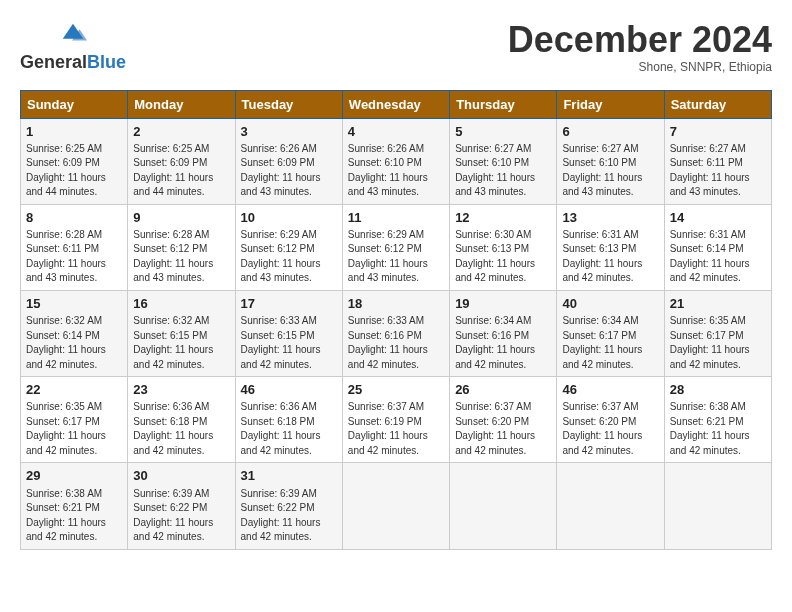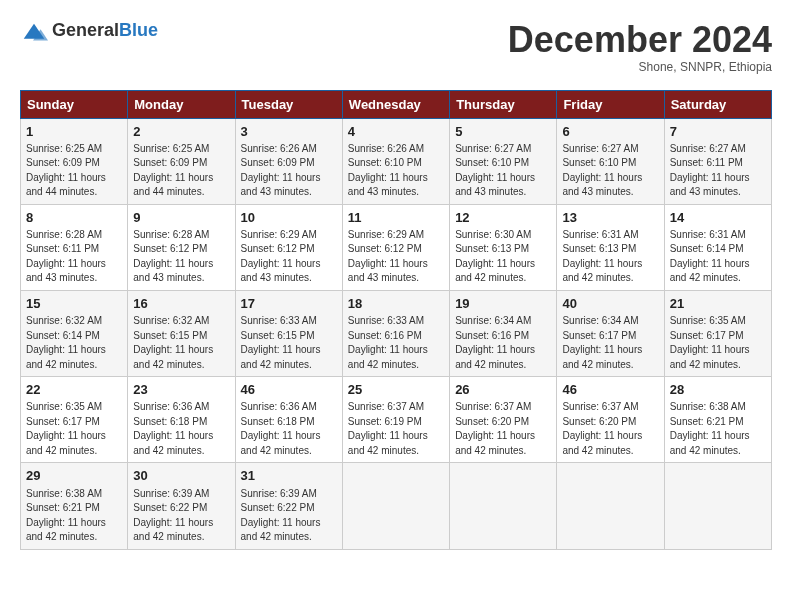--- a/index.html
+++ b/index.html
@@ -11,21 +11,23 @@
       padding: 20px;
     }
     .header-area {
       display: flex;
       justify-content: space-between;
       align-items: flex-start;
       margin-bottom: 16px;
     }
     .logo {
       display: flex;
+      align-items: center;
       gap: 4px;
+      flex-direction: column;
     }
     .logo-text-general {
       font-size: 18px;
       font-weight: bold;
       color: #333;
     }
     .logo-text-blue {
       font-size: 18px;
       font-weight: bold;
       color: #2878c0;
@@ -46,21 +48,21 @@
     .subtitle {
       font-size: 12px;
       color: #555;
     }
     .calendar {
       width: 100%;
       border-collapse: collapse;
       border: 1px solid #ccc;
     }
     .calendar th {
-      background-color: #7f1d1d;
+      background-color: #a16207;
       color: #fff;
       font-size: 13px;
       font-weight: bold;
       padding: 6px 6px;
       text-align: left;
       border: 1px solid #1a5fa0;
     }
     .calendar td {
       vertical-align: top;
       border: 1px solid #ccc;

